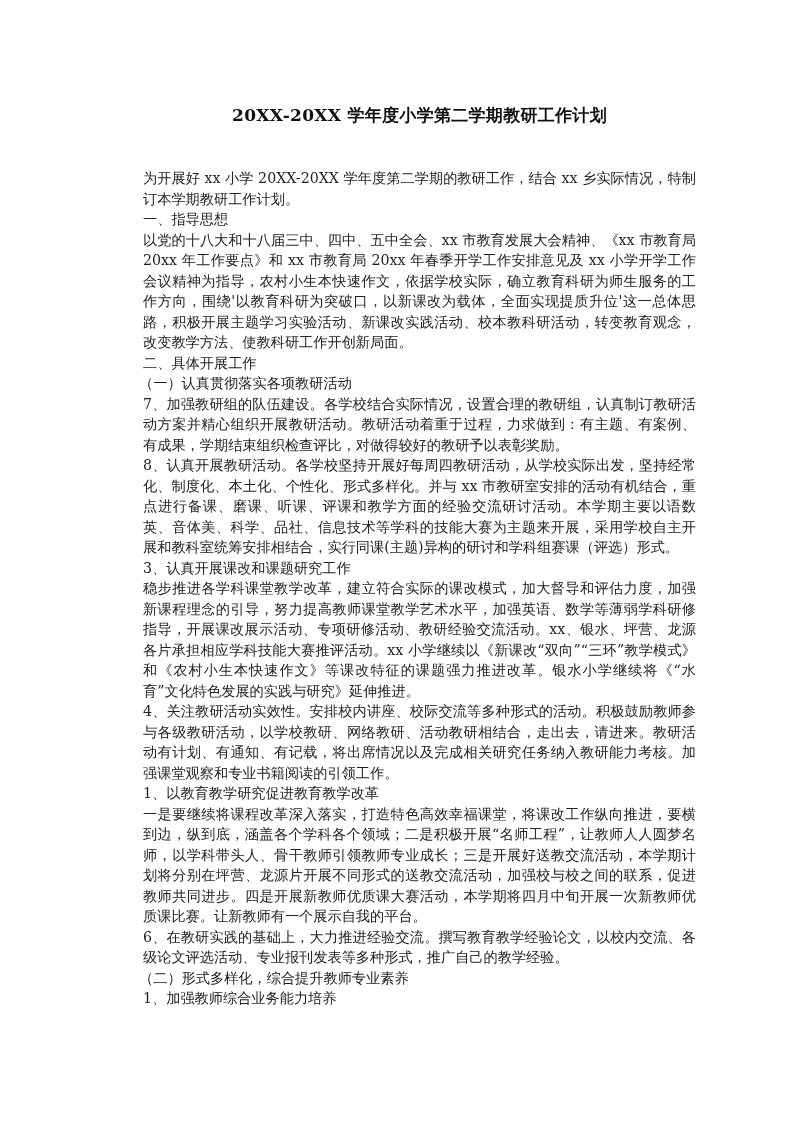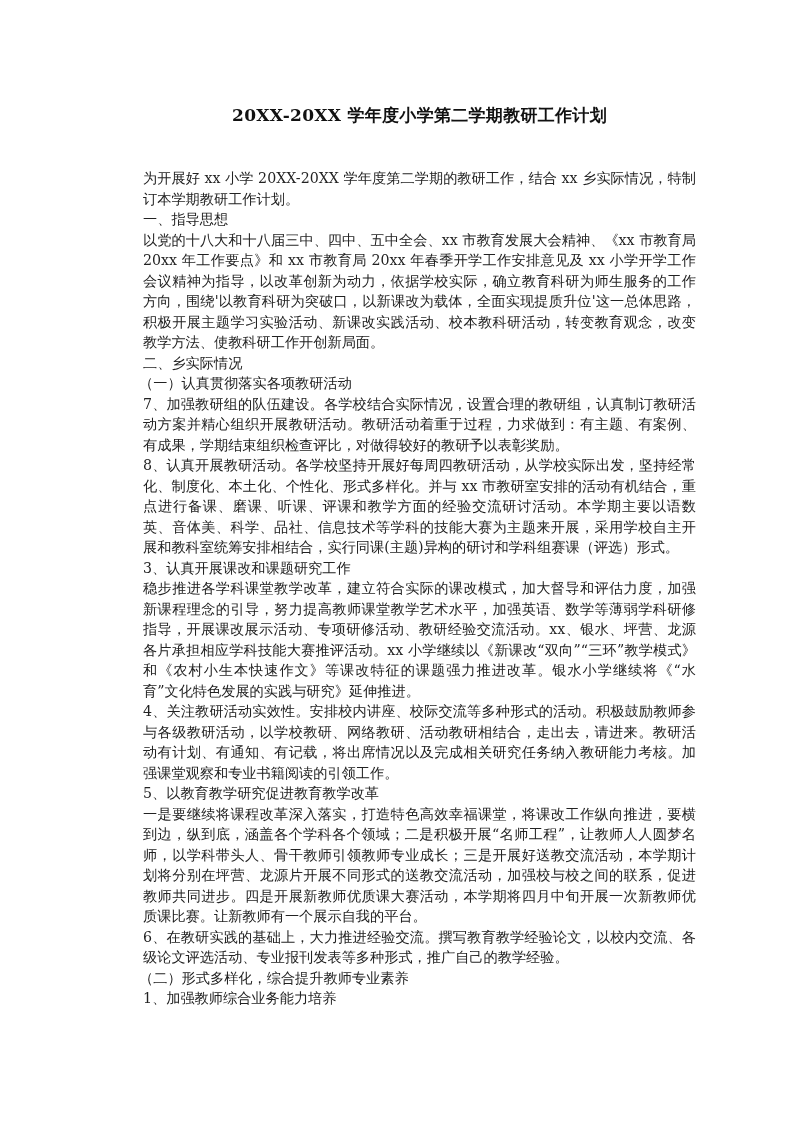--- a/index.html
+++ b/index.html
@@ -25,29 +25,29 @@
 </head>
 <body>
 
 <div class="page">
   <div class="title">20XX-20XX 学年度小学第二学期教研工作计划</div>
 
   <div class="body">
     <p class="para">为开展好 xx 小学 20XX-20XX 学年度第二学期的教研工作，结合 xx 乡实际情况，特制订本学期教研工作计划。</p>
 
     <p class="heading">一、指导思想</p>
-    <p class="para">以党的十八大和十八届三中、四中、五中全会、xx 市教育发展大会精神、《xx 市教育局 20xx 年工作要点》和 xx 市教育局 20xx 年春季开学工作安排意见及 xx 小学开学工作会议精神为指导，以改革创新为动力，依据学校实际，确立教育科研为师生服务的工作方向，围绕'以教育科研为突破口，以新课改为载体，全面实现提质升位'这一总体思路，积极开展主题学习实验活动、新课改实践活动、校本教科研活动，转变教育观念，改变教学方法、使教科研工作开创新局面。</p>
+    <p class="para">以党的十八大和十八届三中、四中、五中全会、xx 市教育发展大会精神、《xx 市教育局 20xx 年工作要点》和 xx 市教育局 20xx 年春季开学工作安排意见及 xx 小学开学工作会议精神为指导，农村小生本快速作文，依据学校实际，确立教育科研为师生服务的工作方向，围绕'以教育科研为突破口，以新课改为载体，全面实现提质升位'这一总体思路，积极开展主题学习实验活动、新课改实践活动、校本教科研活动，转变教育观念，改变教学方法、使教科研工作开创新局面。</p>
 
-    <p class="heading">二、乡实际情况</p>
+    <p class="heading">二、具体开展工作</p>
     <p class="sub">（一）认真贯彻落实各项教研活动</p>
     <p class="para">7、加强教研组的队伍建设。各学校结合实际情况，设置合理的教研组，认真制订教研活动方案并精心组织开展教研活动。教研活动着重于过程，力求做到：有主题、有案例、有成果，学期结束组织检查评比，对做得较好的教研予以表彰奖励。</p>
     <p class="para">8、认真开展教研活动。各学校坚持开展好每周四教研活动，从学校实际出发，坚持经常化、制度化、本土化、个性化、形式多样化。并与 xx 市教研室安排的活动有机结合，重点进行备课、磨课、听课、评课和教学方面的经验交流研讨活动。本学期主要以语数英、音体美、科学、品社、信息技术等学科的技能大赛为主题来开展，采用学校自主开展和教科室统筹安排相结合，实行同课(主题)异构的研讨和学科组赛课（评选）形式。</p>
     <p class="para">3、认真开展课改和课题研究工作</p>
     <p class="para">稳步推进各学科课堂教学改革，建立符合实际的课改模式，加大督导和评估力度，加强新课程理念的引导，努力提高教师课堂教学艺术水平，加强英语、数学等薄弱学科研修指导，开展课改展示活动、专项研修活动、教研经验交流活动。xx、银水、坪营、龙源各片承担相应学科技能大赛推评活动。xx 小学继续以《新课改“双向”“三环”教学模式》和《农村小生本快速作文》等课改特征的课题强力推进改革。银水小学继续将《“水育”文化特色发展的实践与研究》延伸推进。</p>
     <p class="para">4、关注教研活动实效性。安排校内讲座、校际交流等多种形式的活动。积极鼓励教师参与各级教研活动，以学校教研、网络教研、活动教研相结合，走出去，请进来。教研活动有计划、有通知、有记载，将出席情况以及完成相关研究任务纳入教研能力考核。加强课堂观察和专业书籍阅读的引领工作。</p>
-    <p class="para">5、以教育教学研究促进教育教学改革</p>
+    <p class="para">1、以教育教学研究促进教育教学改革</p>
     <p class="para">一是要继续将课程改革深入落实，打造特色高效幸福课堂，将课改工作纵向推进，要横到边，纵到底，涵盖各个学科各个领域；二是积极开展“名师工程”，让教师人人圆梦名师，以学科带头人、骨干教师引领教师专业成长；三是开展好送教交流活动，本学期计划将分别在坪营、龙源片开展不同形式的送教交流活动，加强校与校之间的联系，促进教师共同进步。四是开展新教师优质课大赛活动，本学期将四月中旬开展一次新教师优质课比赛。让新教师有一个展示自我的平台。</p>
     <p class="para">6、在教研实践的基础上，大力推进经验交流。撰写教育教学经验论文，以校内交流、各级论文评选活动、专业报刊发表等多种形式，推广自己的教学经验。</p>
 
     <p class="sub">（二）形式多样化，综合提升教师专业素养</p>
     <p class="para">1、加强教师综合业务能力培养</p>
   </div>
 </div>
 
 </body></html>

